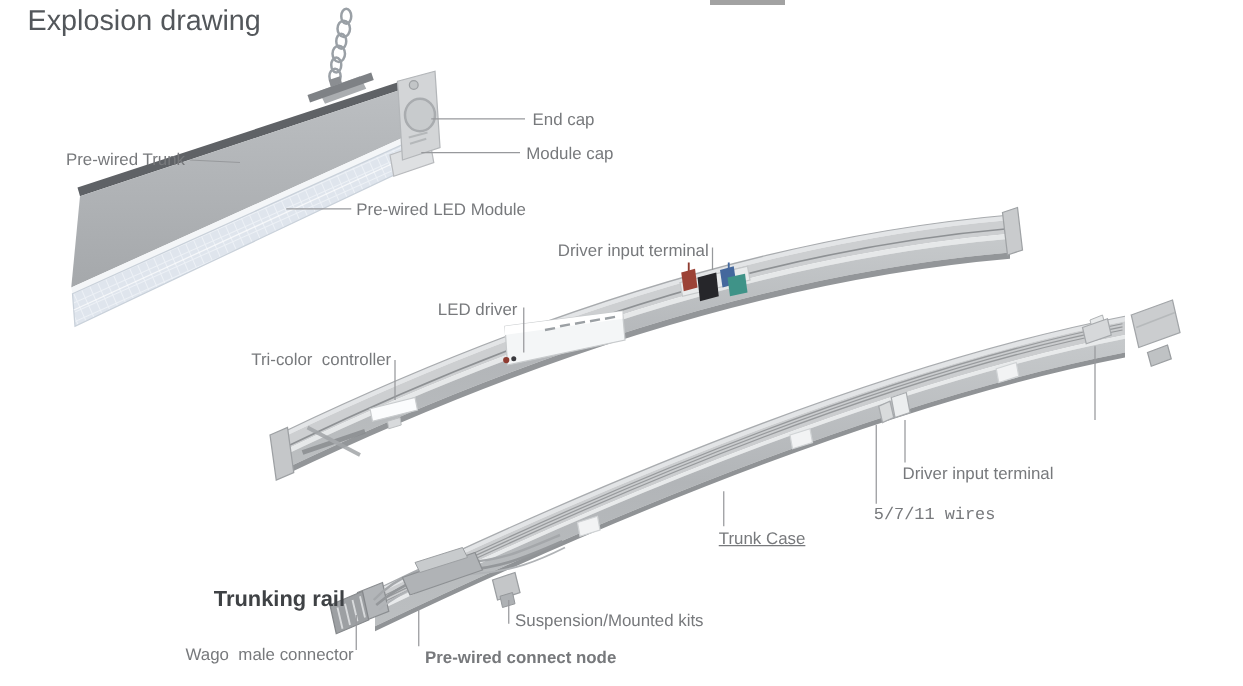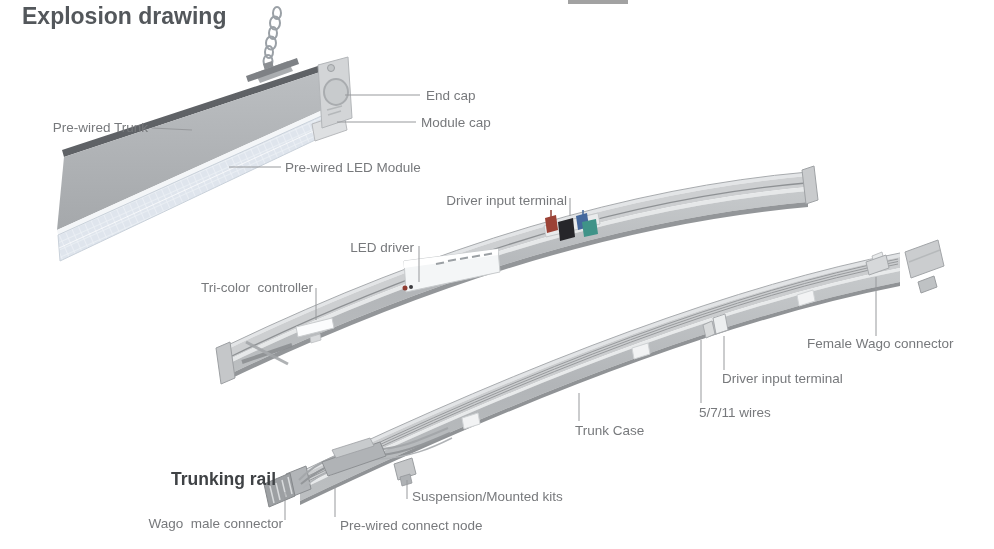--- a/index.html
+++ b/index.html
@@ -25,21 +25,21 @@
     line-height:20px;
     font-weight:700;
     color:#3f4245;
     white-space:pre;
   }
   #page-title{
     position:absolute;
     left:22px;top:3px;
     font-size:23px;
     line-height:26px;
-    font-weight:700;
+    font-weight:400;
     color:#53575b;
   }
   #top-partial-bar{
     position:absolute;
     left:568px;top:0;width:60px;height:4px;
     background:#a2a2a2;
   }
 </style>
 </head>
 <body>
@@ -231,22 +231,21 @@
 
   <div class="lbl right" style="right:846px;top:120px;">Pre-wired Trunk</div>
   <div class="lbl" style="left:426px;top:88px;text-align:right;">End cap</div>
   <div class="lbl" style="left:421px;top:115px;">Module cap</div>
   <div class="lbl" style="left:285px;top:160px;">Pre-wired LED Module</div>
 
   <div class="lbl right" style="right:427px;top:193px;">Driver input terminal</div>
   <div class="lbl right" style="right:580px;top:240px;">LED driver</div>
   <div class="lbl right" style="right:681px;top:280px;">Tri-color  controller</div>
 
-  <div class="lbl" style="left:807px;top:336px;">Female Wago connector</div>
   <div class="lbl" style="left:722px;top:371px;">Driver input terminal</div>
-  <div class="lbl" style="left:699px;top:405px;">5/7/11 wires</div>
-  <div class="lbl" style="left:575px;top:423px;">Trunk Case</div>
+  <div class="lbl" style="left:699px;top:405px;font-family:Liberation Mono, monospace;">5/7/11 wires</div>
+  <div class="lbl" style="left:575px;top:423px;text-decoration:underline;">Trunk Case</div>
   <div class="lbl-bold" style="left:171px;top:469px;text-align:center;">Trunking rail</div>
   <div class="lbl" style="left:412px;top:489px;text-align:center;">Suspension/Mounted kits</div>
   <div class="lbl right" style="right:711px;top:516px;">Wago  male connector</div>
-  <div class="lbl" style="left:340px;top:518px;">Pre-wired connect node</div>
+  <div class="lbl" style="left:340px;top:518px;font-weight:bold;">Pre-wired connect node</div>
 
 </div>
 
 </body></html>

